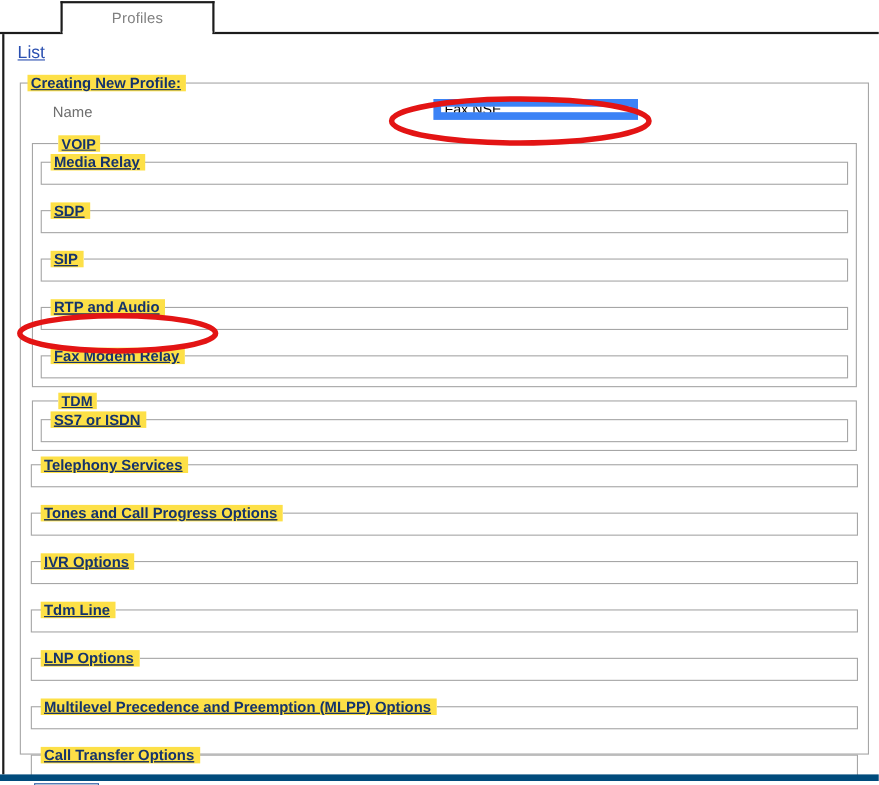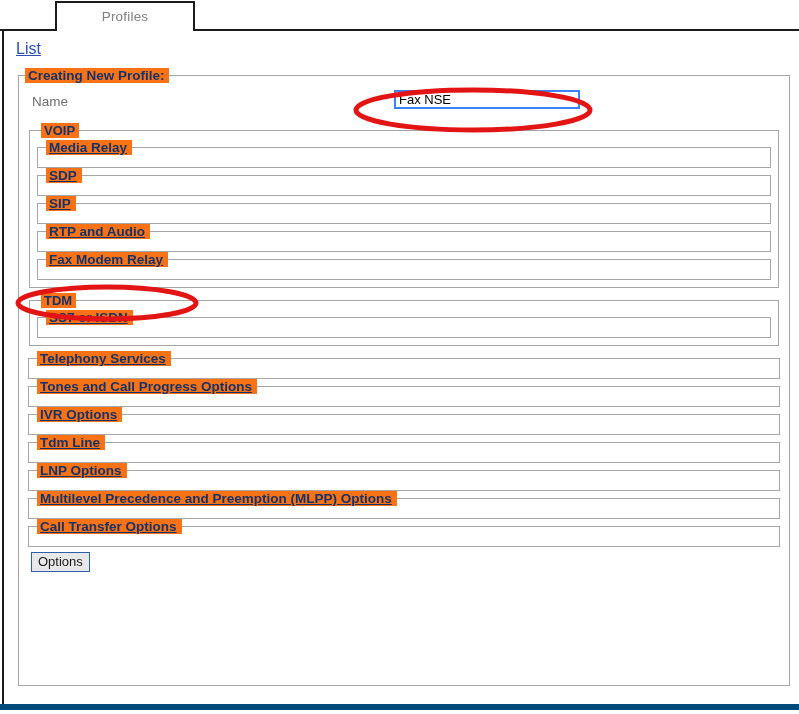--- a/index.html
+++ b/index.html
@@ -110,21 +110,22 @@
   
   fieldset {
     border: 1px solid #a6a6a6;
     margin: 0;
     padding: 0;
     box-sizing: border-box;
     background: transparent;
   }
   legend {
     padding: 0 4px 0 3px;
-    background: #f97316;
+    background: #fde047;
+    text-decoration: underline;
   }
 
   .outer-fs {
     position: absolute;
     left: 18px;
     top: 68px;
     width: 772px;
     height: 618px;
   }
   .outer-fs > legend {
@@ -138,57 +139,57 @@
     padding: 6px 9px 8px 9px;
   }
 
   
   .name-row {
     position: relative;
     height: 30px;
   }
   .name-label {
     position: absolute;
-    left: 4px;
+    left: 20px;
     top: 5px;
     font-size: 13.5px;
     color: #6e6e6e;
   }
   .name-input {
     position: absolute;
     left: 366px;
     top: 1px;
     width: 186px;
     height: 19px;
     box-sizing: border-box;
-    border: 2px solid #3b82f6;
+    border: 7px solid #3b82f6;
     background: #ffffff;
     font-family: "Liberation Sans", sans-serif;
     font-size: 13px;
     color: #000000;
     padding: 1px 3px;
     outline: none;
   }
 
   
   .group-fs {
     margin: 4px 1px 5px 1px;
     padding: 2px 7px 5px 7px;
   }
   .group-fs > legend {
     font-size: 13px;
     font-weight: bold;
     color: #15336b;
-    margin-left: 4px;
+    margin-left: 16px;
   }
 
   
   .leaf-fs {
     height: 28px;
-    margin: 0 0 0 0;
+    margin: 0 0 16px 0;
     padding: 0;
   }
   .leaf-fs.last {
     margin-bottom: 2px;
   }
   .leaf-fs > legend {
     margin-left: 8px;
     padding: 0 5px 0 3px;
   }
   a.section-link {

